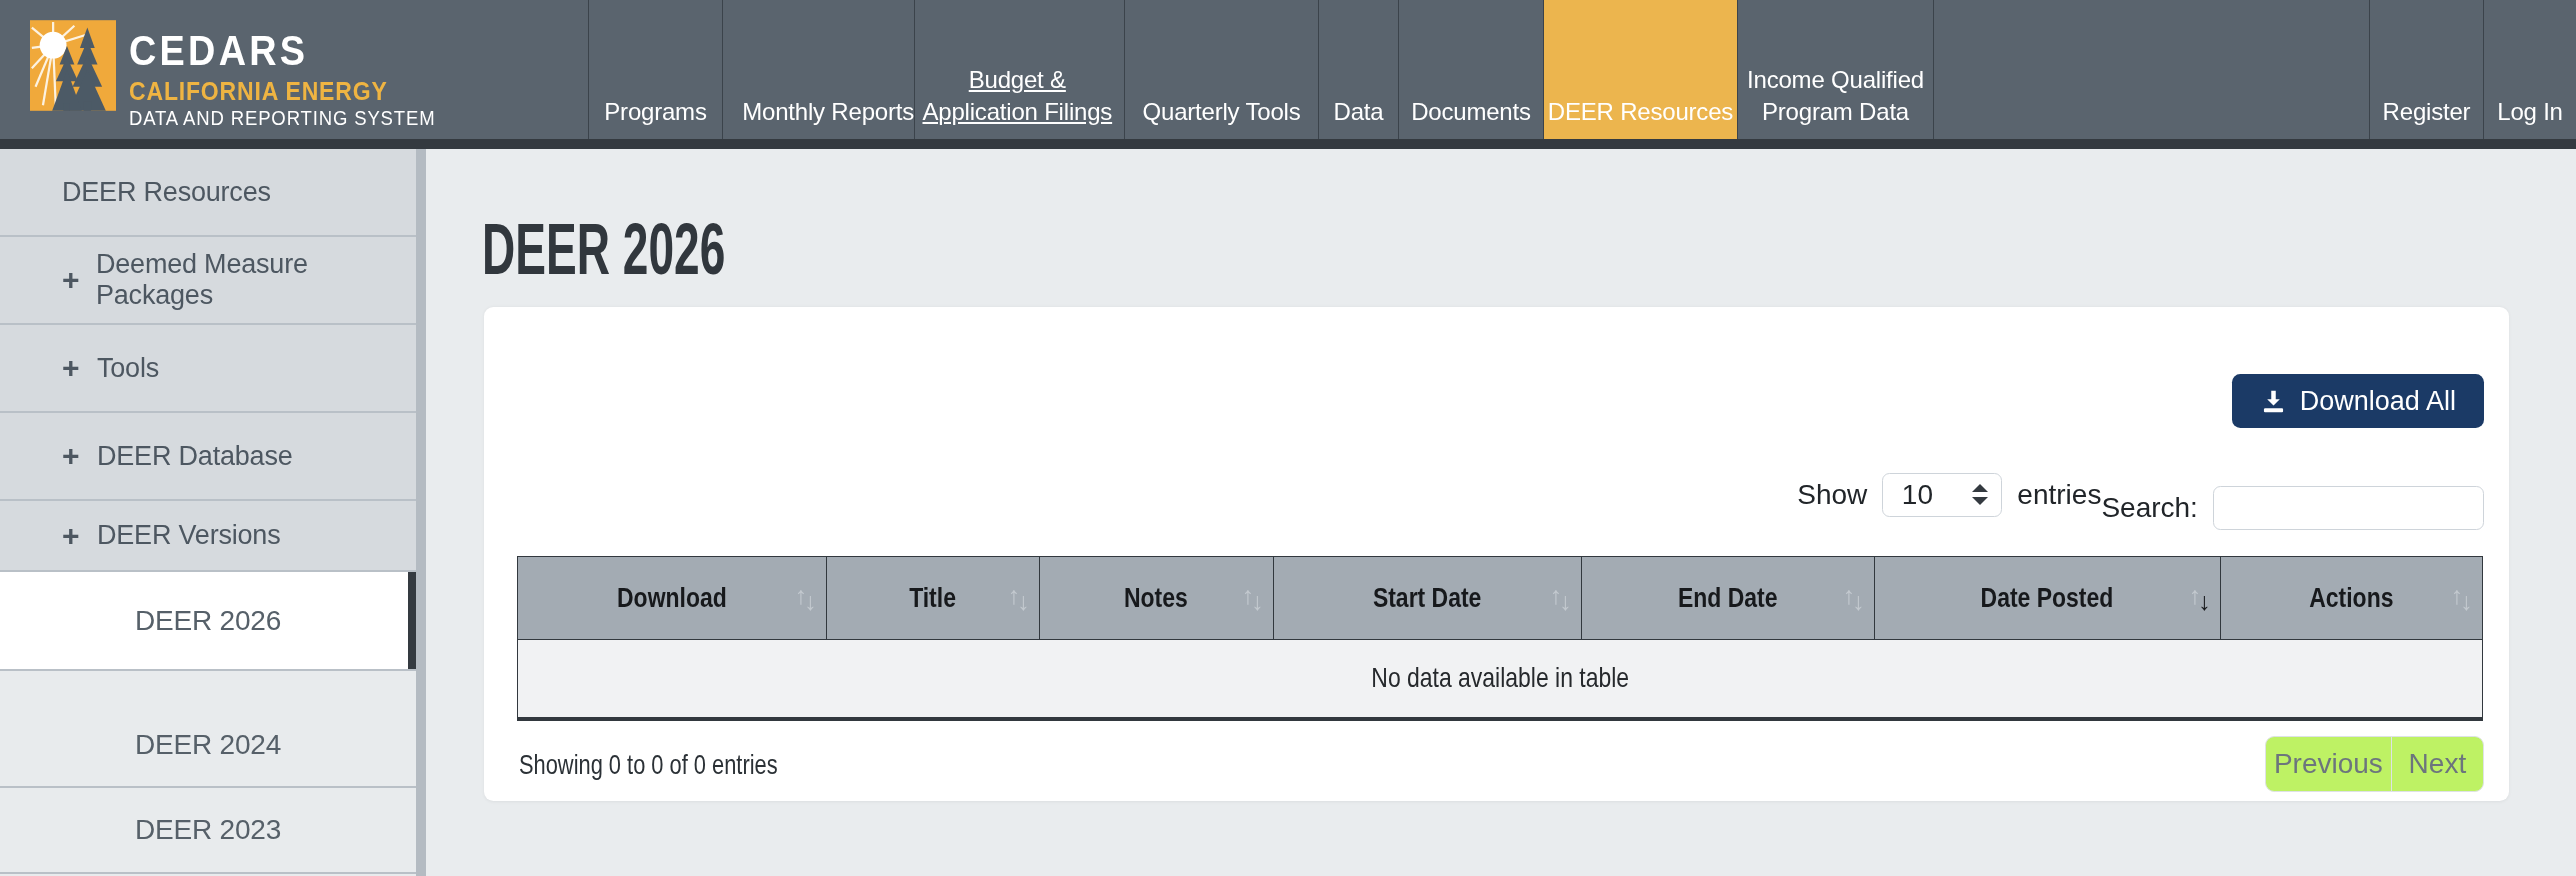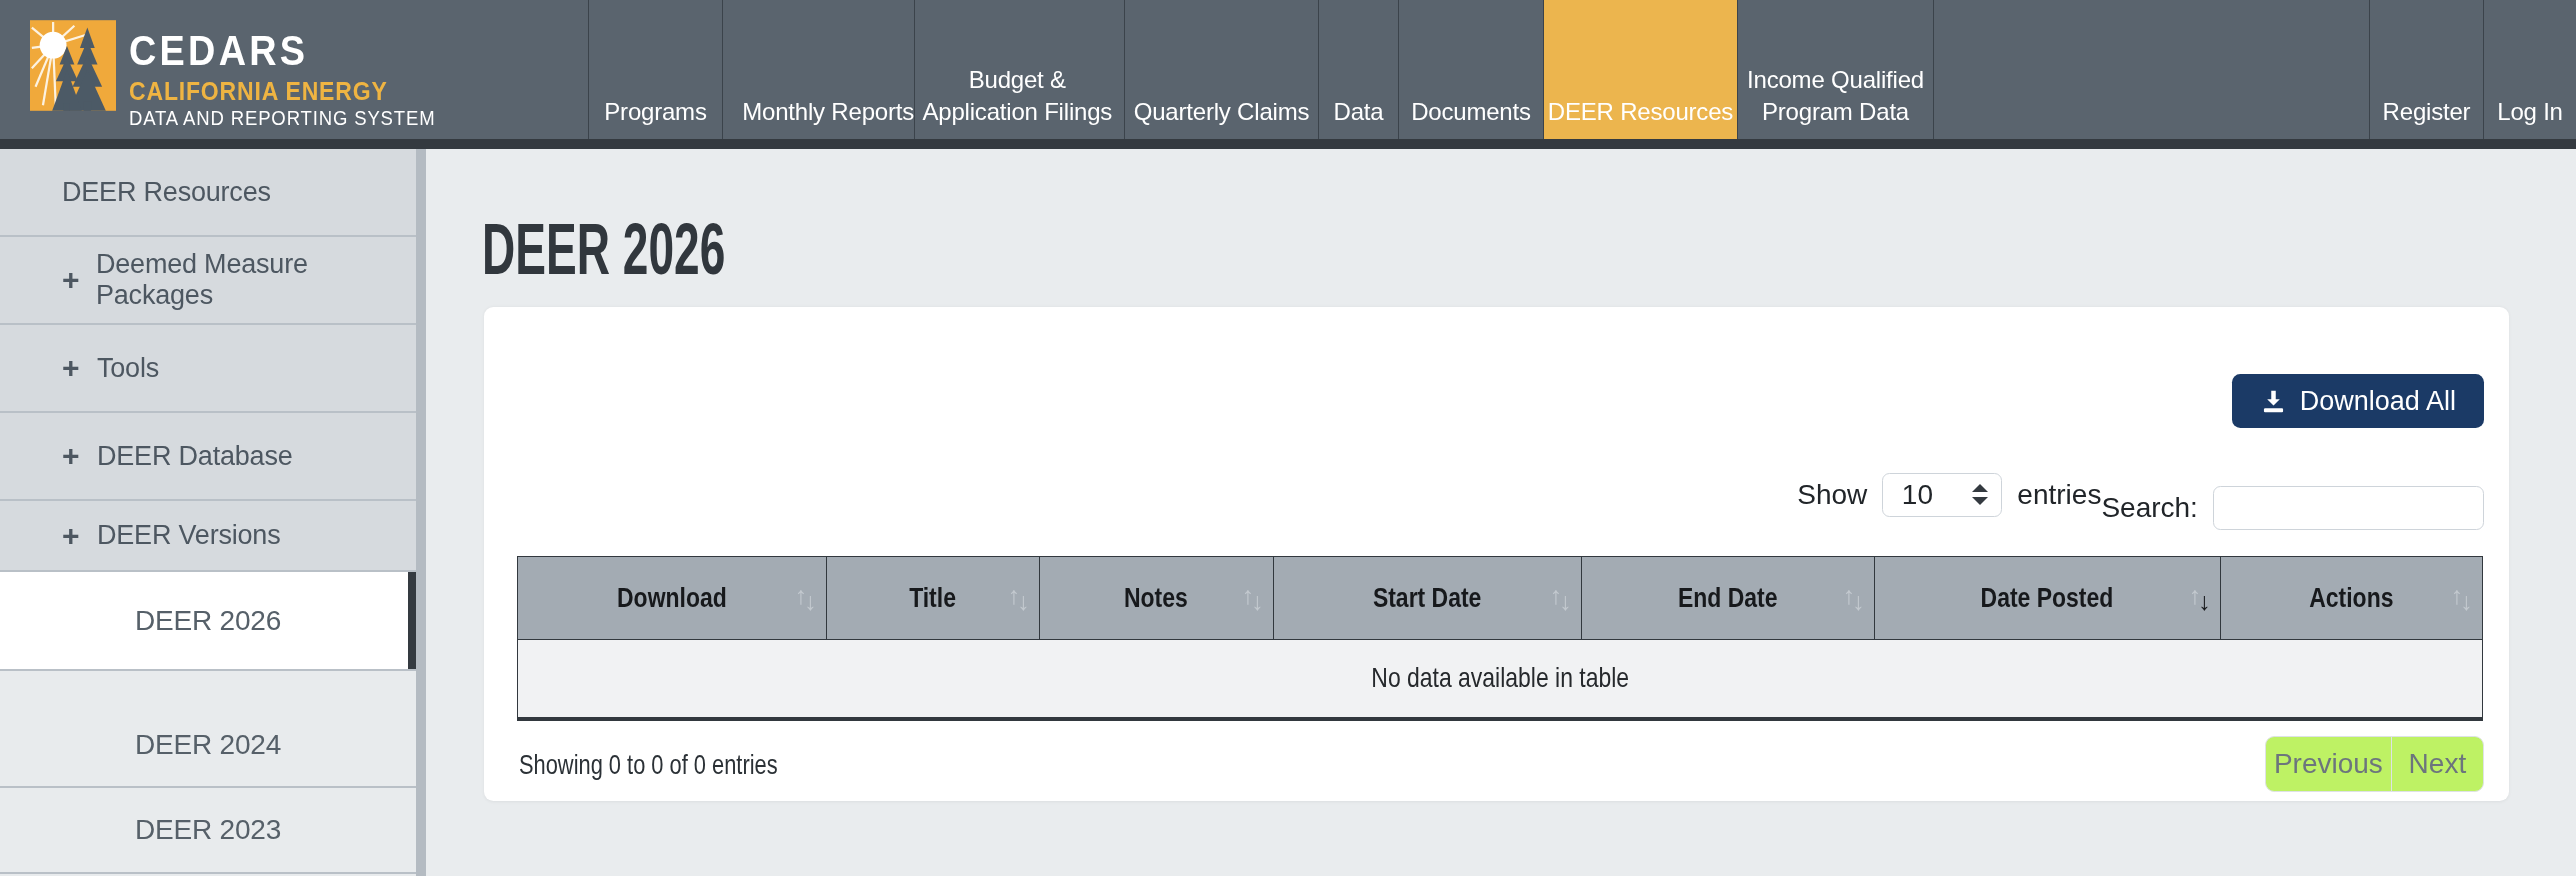--- a/index.html
+++ b/index.html
@@ -18,21 +18,21 @@
                  transform:scaleX(.92); transform-origin:left center; margin-top:5.6px; line-height:26px;}
   .brand-line2 { color:#ffffff; font-size:19.5px; font-weight:400; letter-spacing:0.9px;
                  transform:scaleX(.95); transform-origin:left center; margin-top:4.6px; line-height:20.4px;}
   .nav { display:flex; height:139px; flex:1; }
   .nav-cell { border-left:1.9px solid #3b434b; height:139px; display:flex; align-items:flex-end;
               justify-content:center; text-align:center; color:#ffffff; font-size:24px;
               line-height:31.5px; padding-bottom:12px; cursor:pointer; letter-spacing:-0.2px;}
   .nav-cell.active { background:#ecb54e; }
   .nav-cell:nth-child(1){ width:134px; }
   .nav-cell:nth-child(2){ width:192px;justify-content:flex-end; }
-  .nav-cell:nth-child(3){ width:210px; padding-left:3px; padding-right:7.4px;}
+  .nav-cell:nth-child(3){ width:210px; padding-left:3px; padding-right:7.4px;text-decoration:underline;}
   .nav-cell:nth-child(4){ width:194px; }
   .nav-cell:nth-child(5){ width:80px;  }
   .nav-cell:nth-child(6){ width:145px; }
   .nav-cell:nth-child(7){ width:194px; }
   .nav-cell:nth-child(8){ width:196px; padding-left:5.6px; padding-right:5.6px;}
   .nav-spacer { border-left:1.9px solid #3b434b; width:436px; height:139px; }
   .nav-auth-register { width:114px; }
   .nav-auth-login { width:93px; }
   .header-strip { position:absolute; left:0; top:139px; width:2576px; height:10.2px; background:#343a40; }
 
@@ -154,21 +154,21 @@
     <div class="nav-cell">
         <span>Programs</span>
       </div>
     <div class="nav-cell">
         <span>Monthly Reports</span>
       </div>
     <div class="nav-cell">
         <span>Budget &amp; Application Filings</span>
       </div>
     <div class="nav-cell">
-        <span>Quarterly Claims</span>
+        <span>Quarterly Tools</span>
       </div>
     <div class="nav-cell">
         <span>Data</span>
       </div>
     <div class="nav-cell">
         <span>Documents</span>
       </div>
     <div class="nav-cell active">
         <span>DEER Resources</span>
       </div>

